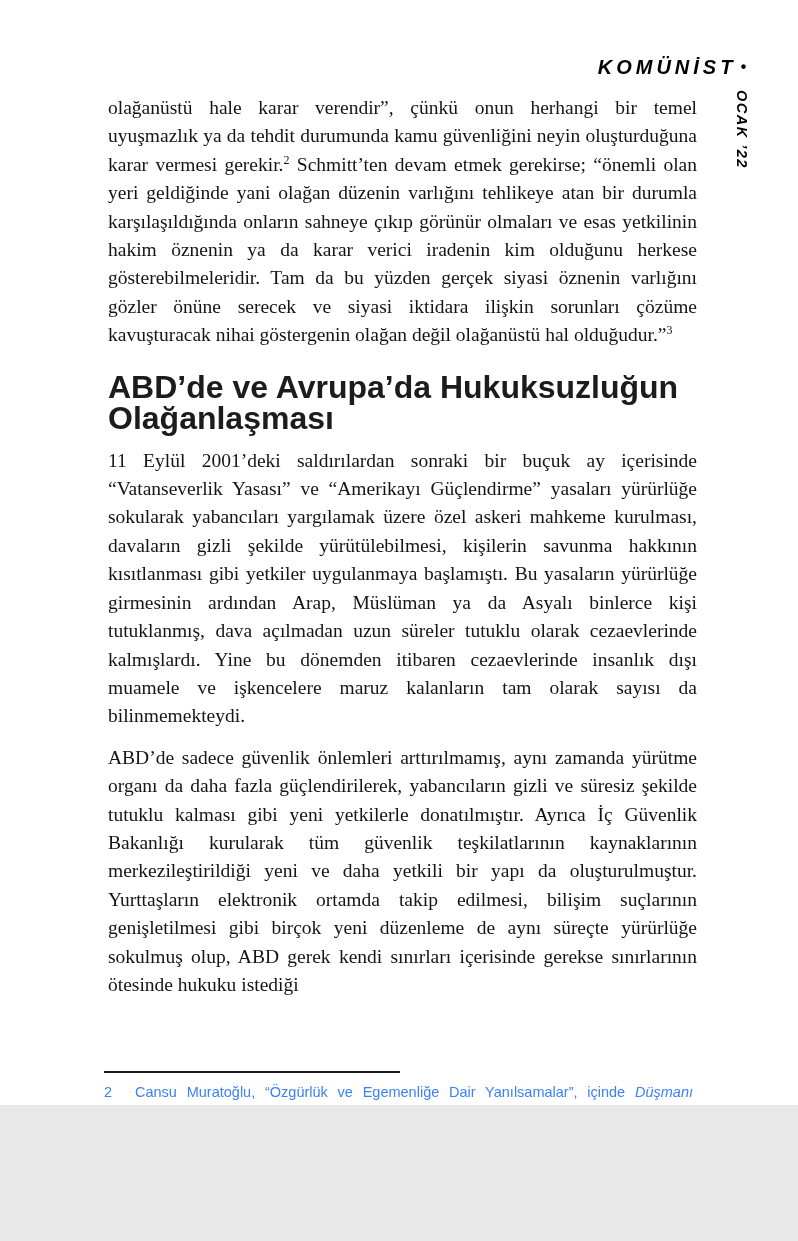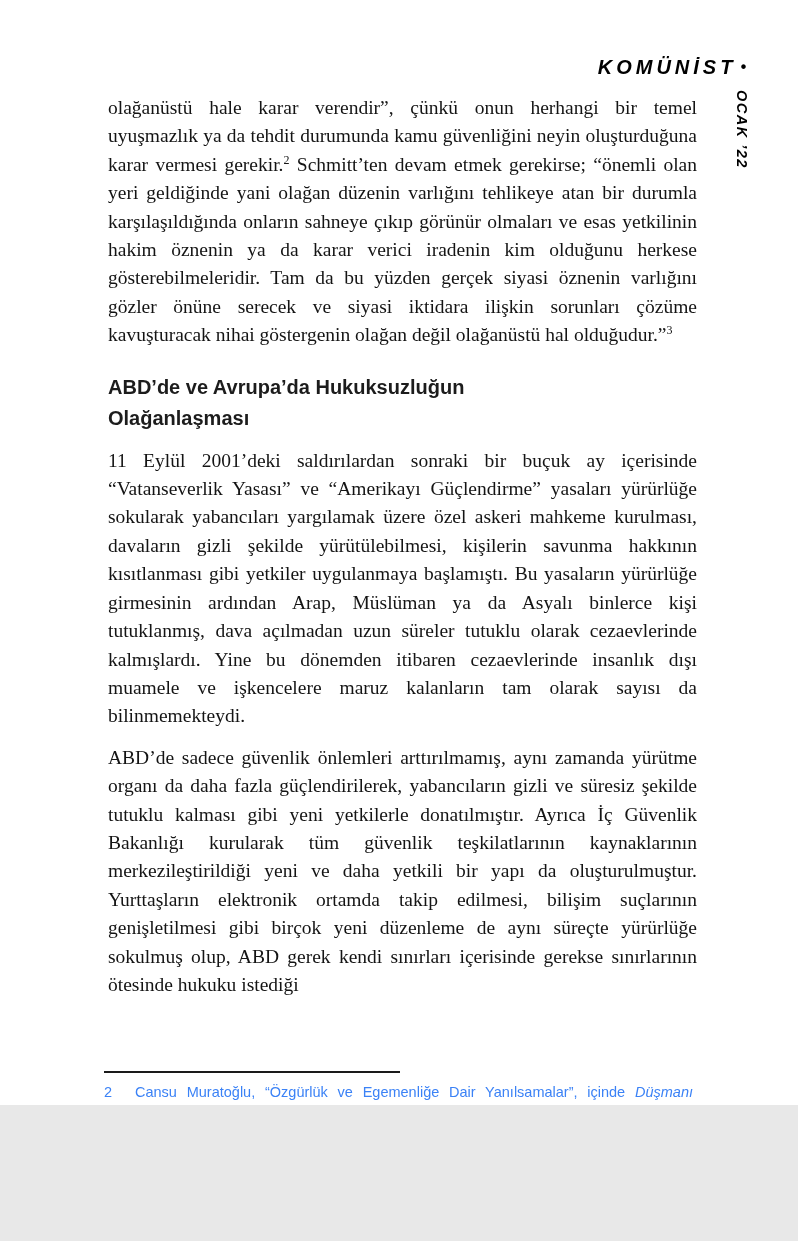--- a/index.html
+++ b/index.html
@@ -63,21 +63,21 @@
     color: #141414;
   }
   sup.fnref {
     font-size: 12px;
     line-height: 0;
     vertical-align: super;
   }
   .section-heading {
     font-family: "Liberation Sans", sans-serif;
     font-weight: 700;
-    font-size: 20px;
+    font-size: 32px;
     line-height: 31px;
     color: #1c1c1c;
     margin: 22px 0 13px 0;
   }
   .section-heading .hl { display: block; }
 
   
   .footnotes {
     position: absolute;
     left: 104px;

